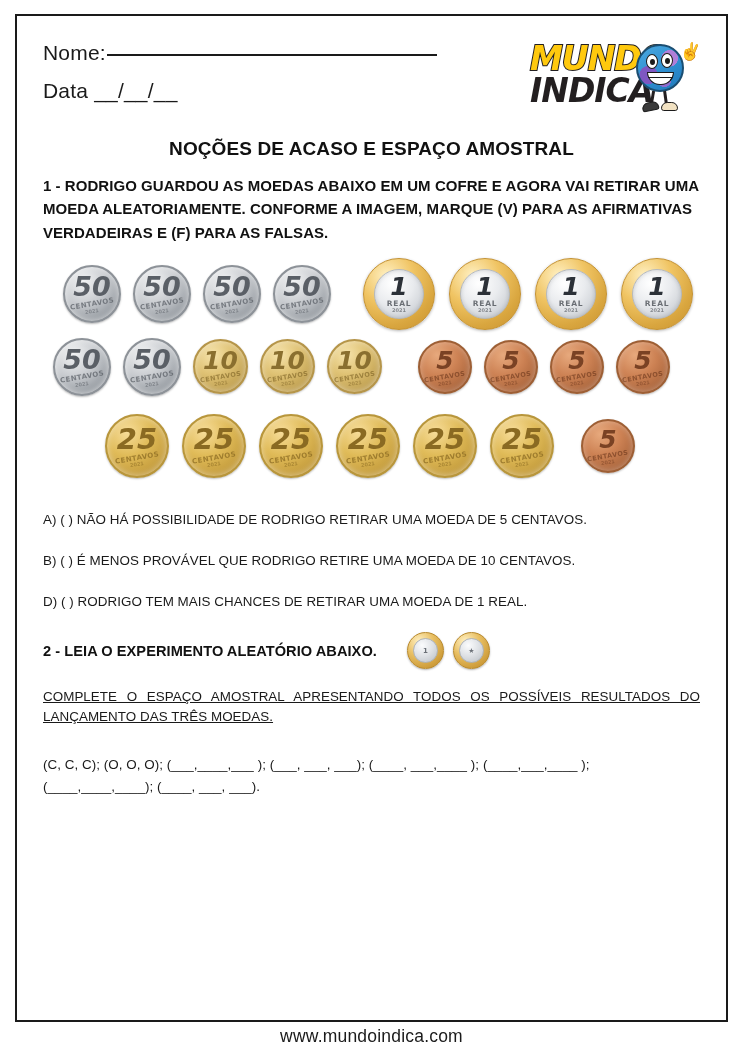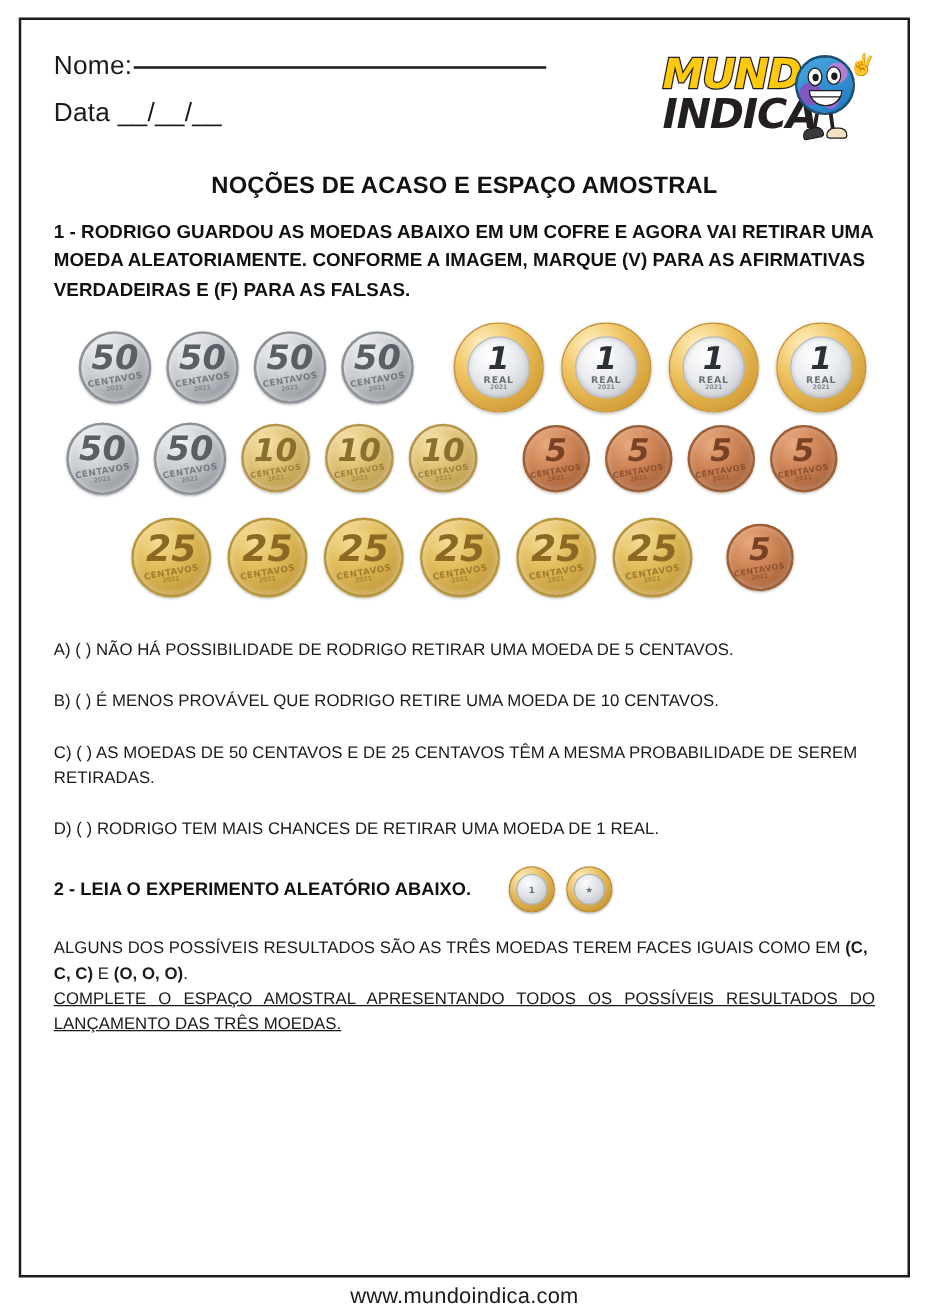--- a/index.html
+++ b/index.html
@@ -616,39 +616,41 @@
             <span class="yr">2021</span>
           </div>
         </div>
     </div>
 
   </div>
 
   <div class="statements">
     <div class="statement">A) (   ) NÃO HÁ POSSIBILIDADE DE RODRIGO RETIRAR UMA MOEDA DE 5 CENTAVOS.</div>
     <div class="statement">B) (   ) É MENOS PROVÁVEL QUE RODRIGO RETIRE UMA MOEDA DE 10 CENTAVOS.</div>
-    <div class="statement">C) (   ) AS MOEDAS DE 50 CENTAVOS E DE 25 CENTAVOS TÊM A MESMA PROBABILIDADE DE SEREM RETIRADAS.</div>
     <div class="statement">D) (   ) RODRIGO TEM MAIS CHANCES DE RETIRAR UMA MOEDA DE 1 REAL.</div>
   </div>
 
   <div class="q2-row">
     <div class="q2-title">2 - LEIA O EXPERIMENTO ALEATÓRIO ABAIXO.</div>
     <div class="q2-coins">
       <div class="coin-flip">
           <div class="inner">1</div>
         </div>
       <div class="coin-flip">
           <div class="inner">★</div>
         </div>
     </div>
   </div>
 
   <div class="exp-text">
-    <span class="ln"><span>ALGUNS DOS POSSÍVEIS RESULTADOS SÃO AS TRÊS MOEDAS TEREM FACES IGUAIS COMO EM </span><b>(C, C, C)</b><span> E </span><b>(O, O, O)</b><span>.</span></span>
     <span class="ln just">COMPLETE O ESPAÇO AMOSTRAL APRESENTANDO TODOS OS POSSÍVEIS RESULTADOS DO LANÇAMENTO DAS TRÊS MOEDAS.</span>
   </div>
 
+  <div class="answer-lines">
+    <span class="ln">(C, C, C); (O, O, O); (___,____,___ ); (___, ___, ___); (____, ___,____ ); (____,___,____ );</span>
+    <span class="ln">(____,____,____); (____, ___, ___).</span>
+  </div>
 
 </div>
 
 <div class="footer">
   <div class="footer-text">www.mundoindica.com</div>
 </div>
 
 </body></html>

